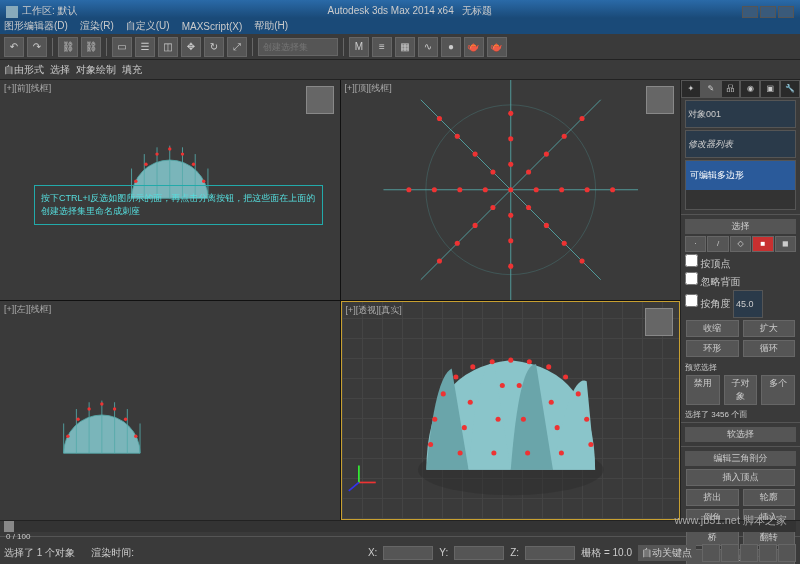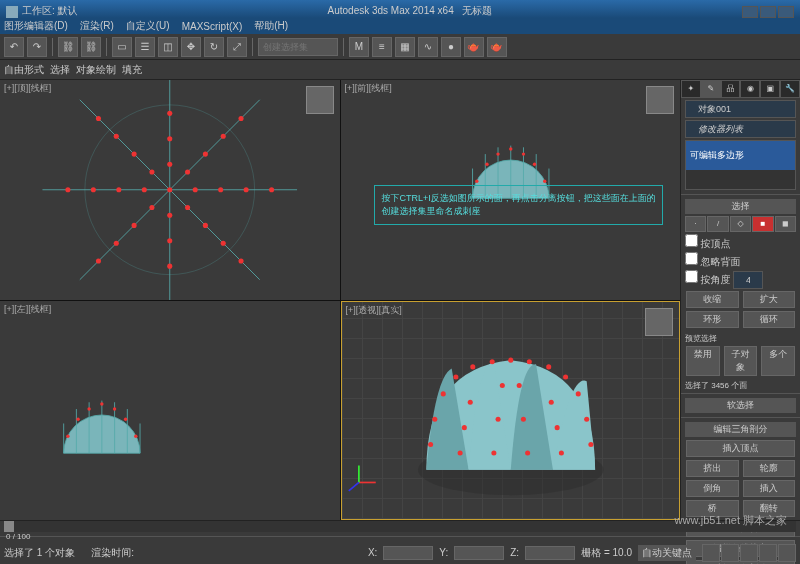--- a/index.html
+++ b/index.html
@@ -21,21 +21,21 @@
 .vp.active{border:1px solid #c8a030}
 .vp-label{position:absolute;top:2px;left:4px;font-size:9px;color:#aaa;z-index:5}
 .vp-cube{position:absolute;top:6px;right:6px;width:28px;height:28px;background:#666;border:1px solid #888;z-index:5}
 .vp-content{width:100%;height:100%;position:relative}
 .annotation{position:absolute;top:48%;left:10%;right:5%;border:1px solid #2aa;padding:6px;font-size:9px;color:#5dd;z-index:6;line-height:1.4}
 .sidepanel{width:120px;background:#3a3a3a;border-left:1px solid #222;display:flex;flex-direction:column}
 .sidepanel .tabs{height:18px;display:flex;background:#2a2a2a}
 .sidepanel .tabs span{flex:1;border:1px solid #555;font-size:8px;text-align:center;line-height:16px}
 .sidepanel .section{padding:2px 4px;border-bottom:1px solid #555}
 .sidepanel .section-title{background:#555;font-size:9px;padding:1px 4px;text-align:center;margin:2px 0}
-.sidepanel input[type=text]{width:100%;height:18px;background:#2a3a4a;border:1px solid #555;color:#ccc;font-size:9px;padding:0 12px}
+.sidepanel input[type=text]{width:100%;height:28px;background:#2a3a4a;border:1px solid #555;color:#ccc;font-size:9px;padding:0 2px}
 .sidepanel .stacklist{height:50px;background:#333;border:1px solid #555;margin:2px 0}
 .sidepanel .stacklist .item{background:#2a5a9a;color:#fff;padding:8px 4px;font-size:9px}
 .sidepanel .subobj{display:flex;gap:1px;margin:2px 0}
 .sidepanel .subobj span{flex:1;height:16px;background:#555;border:1px solid #666;font-size:8px;text-align:center;line-height:14px}
 .sidepanel .subobj span.active{background:#c83030;color:#fff}
 .sidepanel .btn{background:#555;border:1px solid #666;font-size:9px;padding:1px 3px;margin:1px;display:inline-block;cursor:pointer}
 .sidepanel .row{display:flex;gap:2px;margin:1px 0}
 .sidepanel .row .btn{flex:1;text-align:center}
 .sidepanel label{font-size:9px;display:block;margin:1px 0}
 .timeline{height:12px;background:#3a3a3a;border-top:1px solid #222;position:relative}
@@ -97,20 +97,42 @@
 
 <div class="toolbar2">
   <span>自由形式</span>
   <span>选择</span>
   <span>对象绘制</span>
   <span>填充</span>
 </div>
 
 <div class="main">
   <div class="viewports">
+    <div class="vp">
+      <span class="vp-label">[+][前][线框]</span>
+      <div class="vp-cube"></div>
+      <div class="vp-content">
+        <svg width="100%" height="100%" viewBox="0 0 400 220">
+          <g transform="translate(200,90)">
+            <path d="M-45,30 A45,45 0 0 1 45,30 Z" fill="#7ab5ba" stroke="#5aa"></path>
+            <path d="M-45,30 L-45,-5 M-30,30 L-30,-22 M-15,30 L-15,-30 M0,30 L0,-32 M15,30 L15,-30 M30,30 L30,-22 M45,30 L45,-5" stroke="#5aa" stroke-width="1"></path>
+            <g fill="#e33">
+                <circle cx="-40" cy="10" r="2"></circle>
+                <circle cx="-28" cy="-10" r="2"></circle>
+                <circle cx="-15" cy="-22" r="2"></circle>
+                <circle cx="0" cy="-28" r="2"></circle>
+                <circle cx="15" cy="-22" r="2"></circle>
+                <circle cx="28" cy="-10" r="2"></circle>
+                <circle cx="40" cy="10" r="2"></circle>
+              </g>
+          </g>
+        </svg>
+      </div>
+      <div class="annotation">按下CTRL+I反选如图所示的面，再点击分离按钮，把这些面在上面的创建选择集里命名成刺座</div>
+    </div>
     <div class="vp">
       <span class="vp-label">[+][顶][线框]</span>
       <div class="vp-cube"></div>
       <div class="vp-content">
         <svg width="100%" height="100%" viewBox="0 0 400 220">
           <g transform="translate(200,110)">
             <circle r="100" fill="none" stroke="#5aa" stroke-width="0.3"></circle>
             <g id="star">
               <path d="M0,0 L150,0 M0,0 L-150,0 M0,0 L0,150 M0,0 L0,-150 M0,0 L106,106 M0,0 L-106,106 M0,0 L106,-106 M0,0 L-106,-106" stroke="#5aa" stroke-width="1"></path>
             </g>
@@ -145,42 +167,20 @@
               <circle cx="-21" cy="-21" r="3"></circle>
                 <circle cx="-42" cy="-42" r="3"></circle>
                 <circle cx="-63" cy="-63" r="3"></circle>
                 <circle cx="-84" cy="-84" r="3"></circle>
             </g>
           </g>
         </svg>
       </div>
     </div>
     <div class="vp">
-      <span class="vp-label">[+][前][线框]</span>
-      <div class="vp-cube"></div>
-      <div class="vp-content">
-        <svg width="100%" height="100%" viewBox="0 0 400 220">
-          <g transform="translate(200,90)">
-            <path d="M-45,30 A45,45 0 0 1 45,30 Z" fill="#7ab5ba" stroke="#5aa"></path>
-            <path d="M-45,30 L-45,-5 M-30,30 L-30,-22 M-15,30 L-15,-30 M0,30 L0,-32 M15,30 L15,-30 M30,30 L30,-22 M45,30 L45,-5" stroke="#5aa" stroke-width="1"></path>
-            <g fill="#e33">
-                <circle cx="-40" cy="10" r="2"></circle>
-                <circle cx="-28" cy="-10" r="2"></circle>
-                <circle cx="-15" cy="-22" r="2"></circle>
-                <circle cx="0" cy="-28" r="2"></circle>
-                <circle cx="15" cy="-22" r="2"></circle>
-                <circle cx="28" cy="-10" r="2"></circle>
-                <circle cx="40" cy="10" r="2"></circle>
-              </g>
-          </g>
-        </svg>
-      </div>
-      <div class="annotation">按下CTRL+I反选如图所示的面，再点击分离按钮，把这些面在上面的创建选择集里命名成刺座</div>
-    </div>
-    <div class="vp">
       <span class="vp-label">[+][左][线框]</span>
       <div class="vp-content">
         <svg width="100%" height="100%" viewBox="0 0 400 220">
           <g transform="translate(120,130)">
             <path d="M-45,30 A45,45 0 0 1 45,30 Z" fill="#7ab5ba" stroke="#5aa"></path>
             <path d="M-45,30 L-45,-5 M-30,30 L-30,-22 M-15,30 L-15,-30 M0,30 L0,-32 M15,30 L15,-30 M30,30 L30,-22 M45,30 L45,-5" stroke="#5aa" stroke-width="1"></path>
             <g fill="#e33">
                 <circle cx="-40" cy="10" r="2"></circle>
                 <circle cx="-28" cy="-10" r="2"></circle>
                 <circle cx="-15" cy="-22" r="2"></circle>

